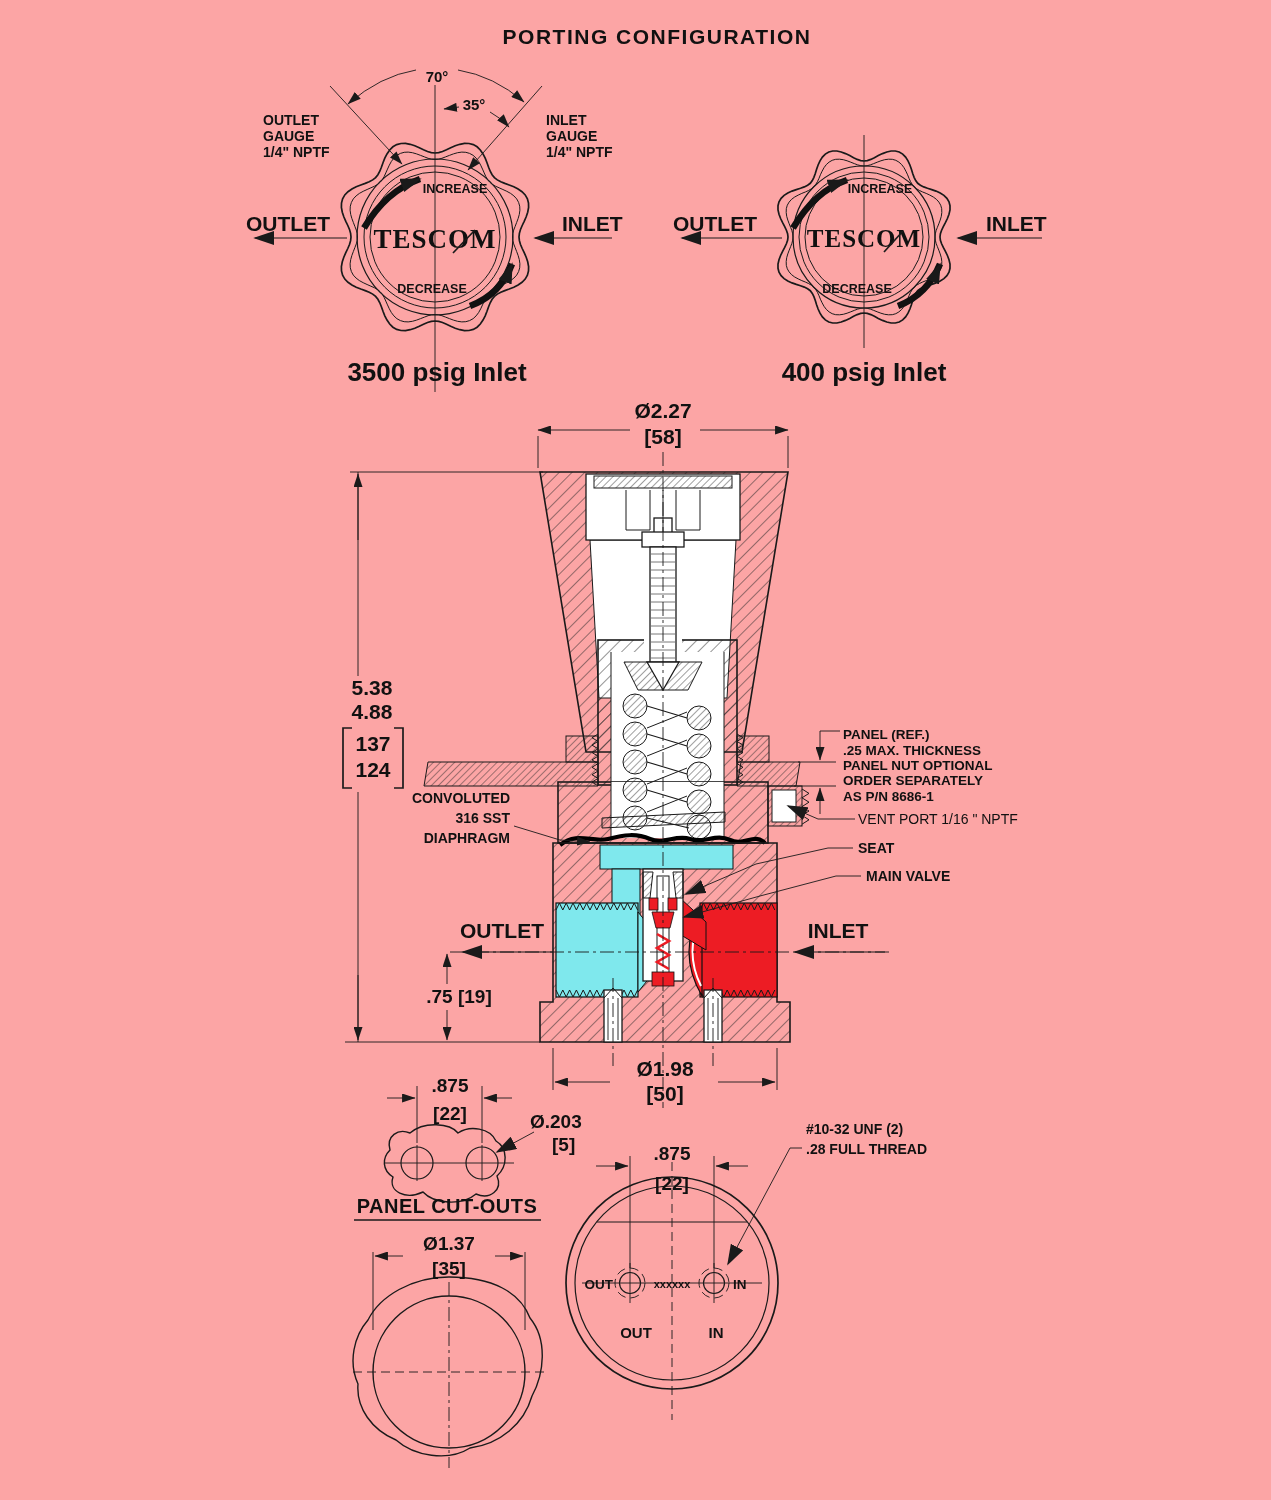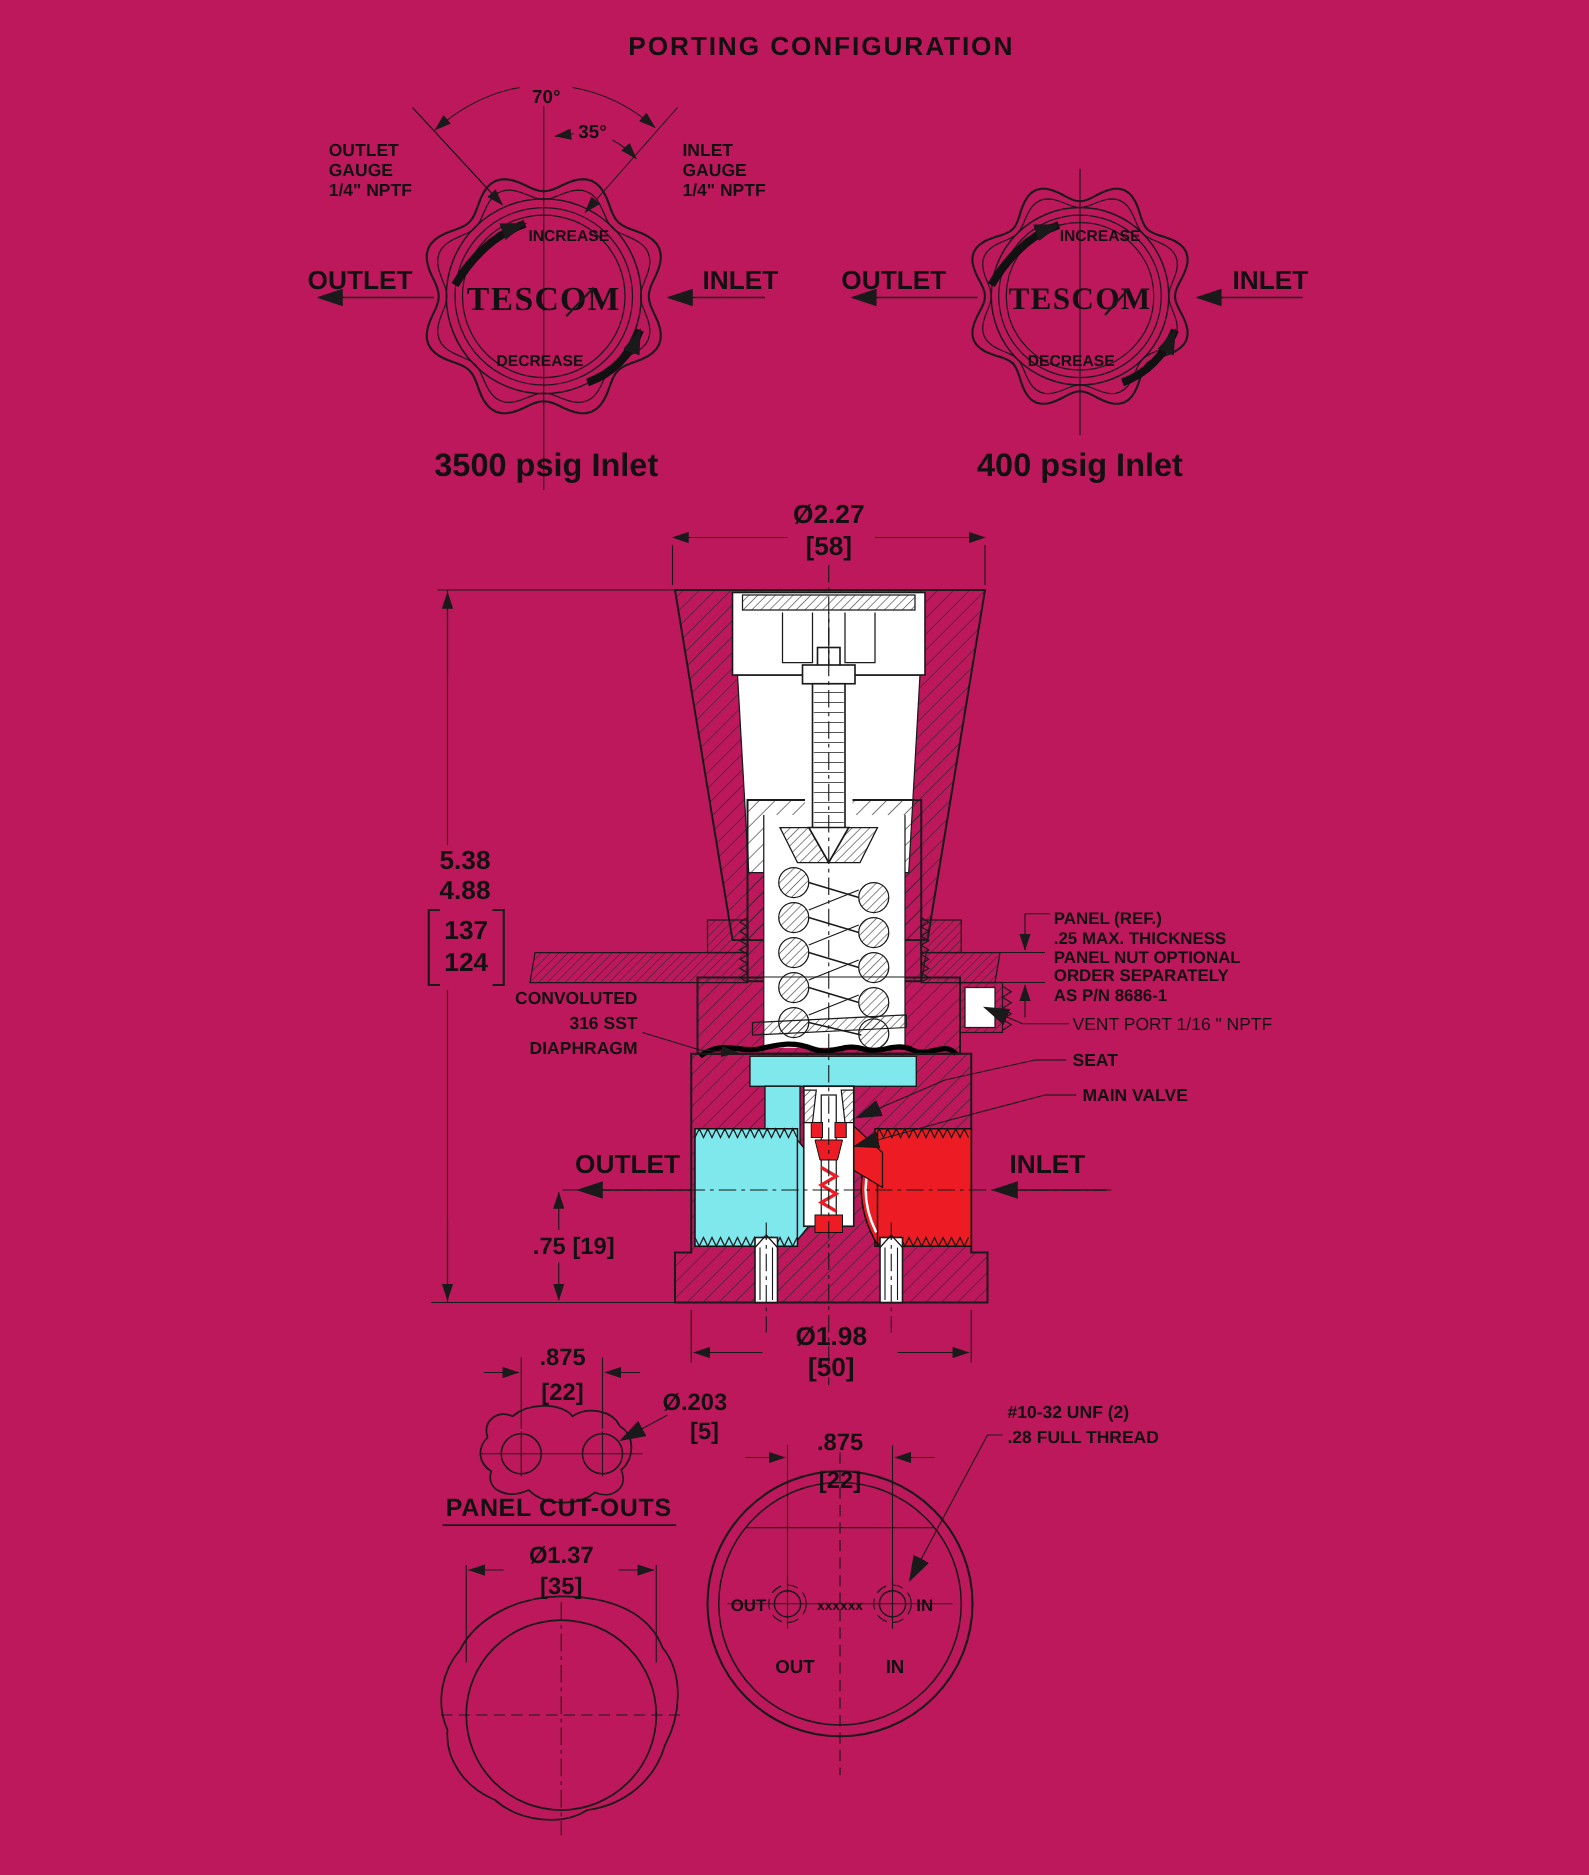--- a/index.html
+++ b/index.html
@@ -1,16 +1,16 @@
 <!DOCTYPE html>
 <html><head>
 <meta charset="utf-8">
 <style>
   html,body{margin:0;padding:0;background:#fff;}
-  #stage{width:1271px;height:1500px;position:relative;background:#be185d;}
+  #stage{width:1271px;height:1500px;position:relative;background:#fca5a5;}
   svg{display:block;}
   text{fill:#111;font-family:"Liberation Sans",sans-serif;stroke:none;}
   .mid{text-anchor:middle}.end{text-anchor:end}
   .b11{font-size:11px;font-weight:bold}
   .b12{font-size:12.5px;font-weight:bold}
   .b13{font-size:13.5px;font-weight:bold}
   .b14{font-size:14px;font-weight:bold}
   .r14{font-size:14px;font-weight:normal}
   .b15{font-size:15px;font-weight:bold}
   .b19{font-size:19px;font-weight:bold}

